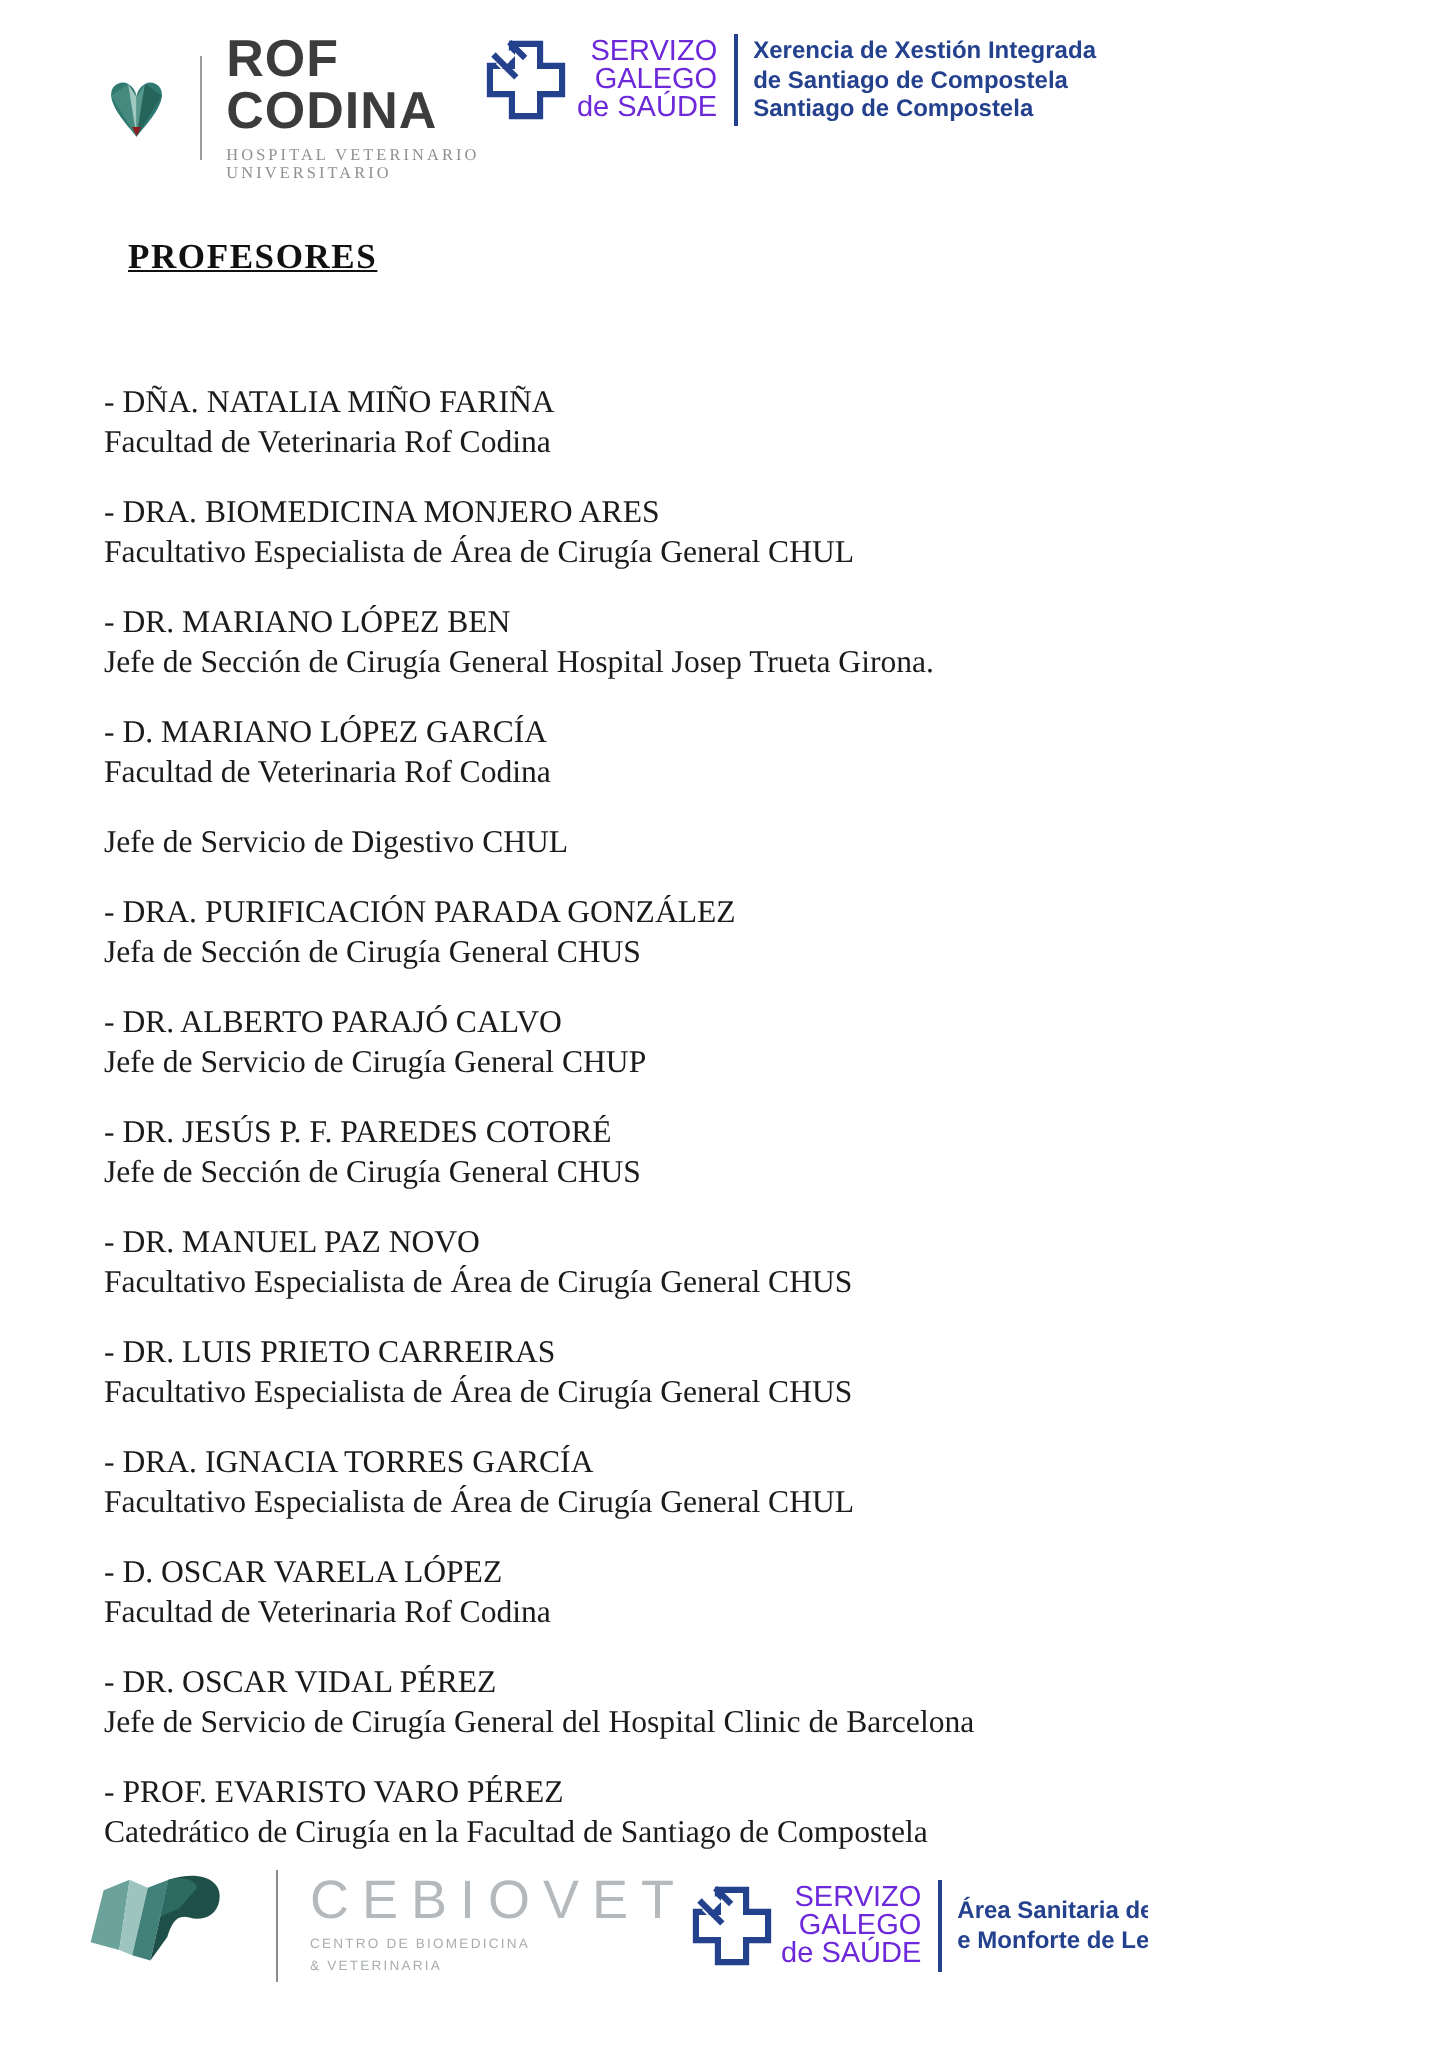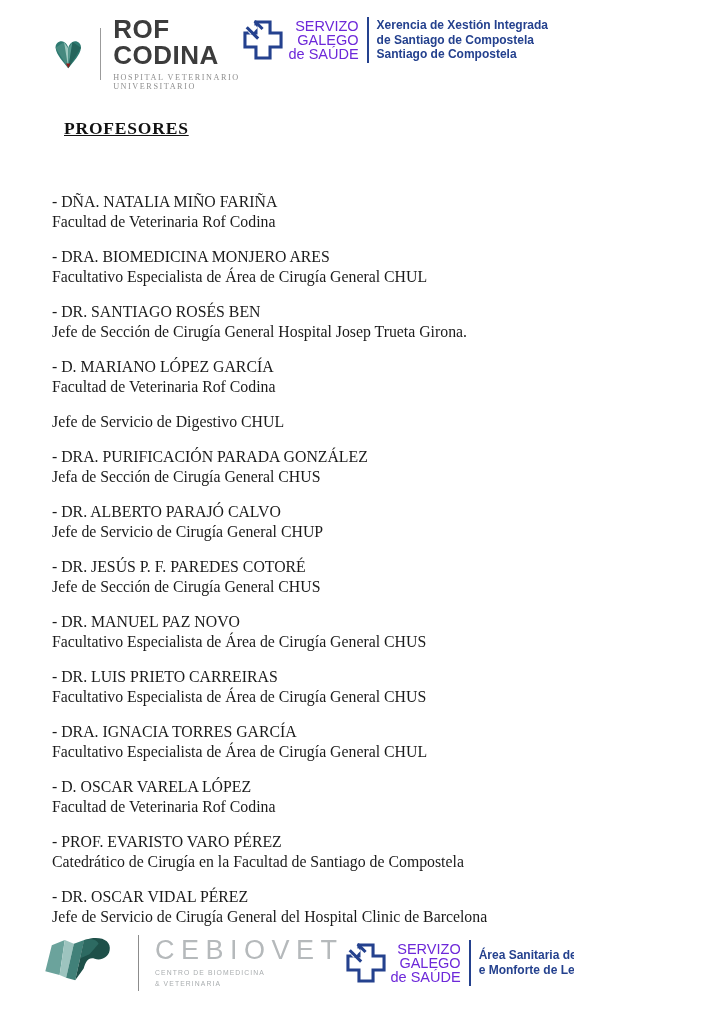--- a/index.html
+++ b/index.html
@@ -116,21 +116,21 @@
       <div class="entry-name">- DÑA. NATALIA MIÑO FARIÑA</div>
       <div class="entry-role">Facultad de Veterinaria Rof Codina</div>
     </div>
 
     <div class="entry">
       <div class="entry-name">- DRA. BIOMEDICINA MONJERO ARES</div>
       <div class="entry-role">Facultativo Especialista de Área de Cirugía General CHUL</div>
     </div>
 
     <div class="entry">
-      <div class="entry-name">- DR. SANTIAGO ROSÉS BEN</div>
+      <div class="entry-name">- DR. MARIANO LÓPEZ BEN</div>
       <div class="entry-role">Jefe de Sección de Cirugía General Hospital Josep Trueta Girona.</div>
     </div>
 
     <div class="entry">
       <div class="entry-name">- D. MARIANO LÓPEZ GARCÍA</div>
       <div class="entry-role">Facultad de Veterinaria Rof Codina</div>
     </div>
 
     <div class="entry">
       <div class="entry-role">Jefe de Servicio de Digestivo CHUL</div>
@@ -165,27 +165,27 @@
       <div class="entry-name">- DRA. IGNACIA TORRES GARCÍA</div>
       <div class="entry-role">Facultativo Especialista de Área de Cirugía General CHUL</div>
     </div>
 
     <div class="entry">
       <div class="entry-name">- D. OSCAR VARELA LÓPEZ</div>
       <div class="entry-role">Facultad de Veterinaria Rof Codina</div>
     </div>
 
     <div class="entry">
+      <div class="entry-name">- DR. OSCAR VIDAL PÉREZ</div>
+      <div class="entry-role">Jefe de Servicio de Cirugía General del Hospital Clinic de Barcelona</div>
+    </div>
+
+    <div class="entry">
       <div class="entry-name">- PROF. EVARISTO VARO PÉREZ</div>
       <div class="entry-role">Catedrático de Cirugía en la Facultad de Santiago de Compostela</div>
-    </div>
-
-    <div class="entry">
-      <div class="entry-name">- DR. OSCAR VIDAL PÉREZ</div>
-      <div class="entry-role">Jefe de Servicio de Cirugía General del Hospital Clinic de Barcelona</div>
     </div>
   </section>
 
   <div class="footer">
 
     <div class="brand">
       <svg class="w-svg" viewBox="0 0 120 95">
         <polygon points="12,20 32,12 24,66 2,60" fill="#6ba39c"></polygon>
         <polygon points="32,12 46,18 34,70 24,66" fill="#9dc4bf"></polygon>
         <polygon points="46,18 62,12 48,74 34,70" fill="#418179"></polygon>

